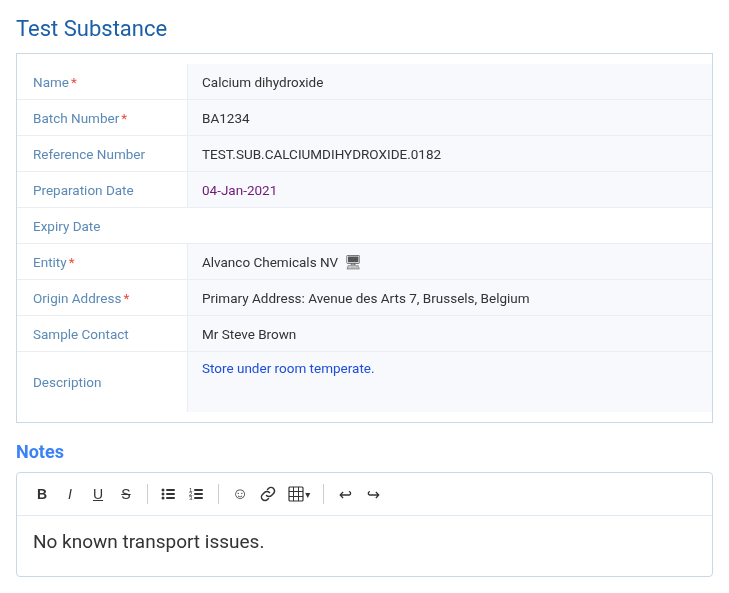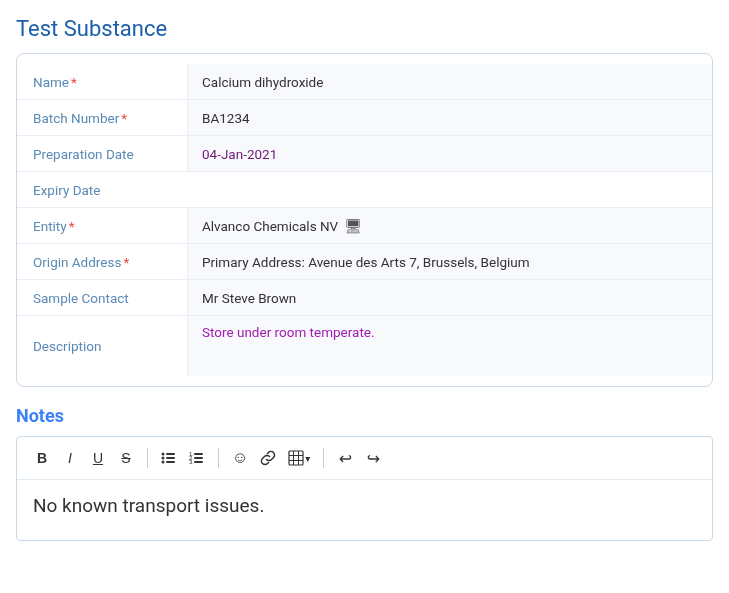--- a/index.html
+++ b/index.html
@@ -14,21 +14,21 @@
 
     .page-title {
       font-size: 22px;
       font-weight: 400;
       color: #1a5fa8;
       margin-bottom: 12px;
     }
 
     .form-card {
       border: 1px solid #c8d8e8;
-      border-radius: 8px;
+      border-radius: 0;
       padding: 10px 0;
       margin-bottom: 18px;
       background: #fff;
     }
 
     .form-row {
       display: flex;
       align-items: stretch;
       border-bottom: 1px solid #e8eef4;
       min-height: 36px;
@@ -64,21 +64,21 @@
       border-left: 1px solid #e8eef4;
     }
 
     .form-value.date-val {
       color: #701a75;
     }
 
     .form-value.description-val {
       align-items: flex-start;
       min-height: 60px;
-      color: #a21caf;
+      color: #1d4ed8;
     }
 
     .entity-icon {
       margin-left: 6px;
       font-size: 14px;
       color: #555;
     }
 
     .section-title {
       font-size: 18px;
@@ -163,20 +163,26 @@
   </div>
 
   <div class="form-row">
     <div class="form-label">
       <span>Batch Number</span>
       <span class="required"> *</span>
     </div>
     <div class="form-value">BA1234</div>
   </div>
 
+  <div class="form-row">
+    <div class="form-label">
+      <span>Reference Number</span>
+    </div>
+    <div class="form-value">TEST.SUB.CALCIUMDIHYDROXIDE.0182</div>
+  </div>
 
   <div class="form-row">
     <div class="form-label">
       <span>Preparation Date</span>
     </div>
     <div class="form-value date-val">04-Jan-2021</div>
   </div>
 
   <div class="form-row">
     <div class="form-label">

